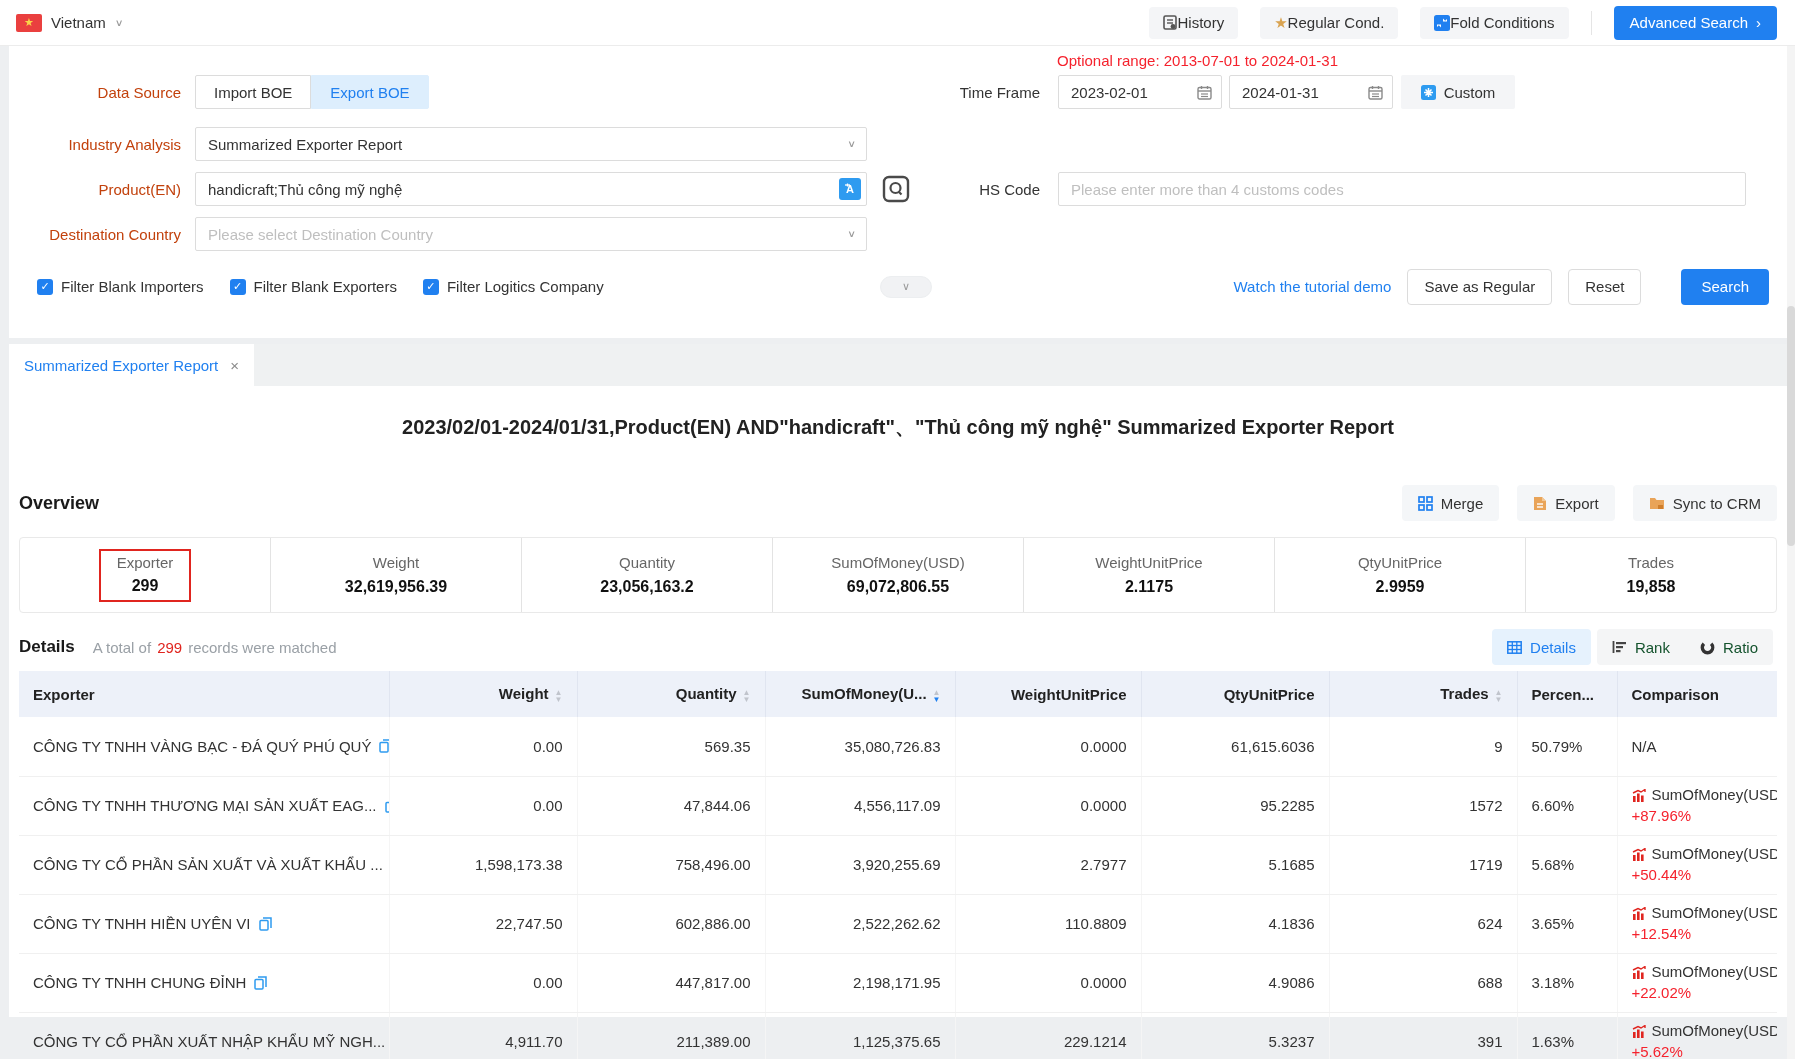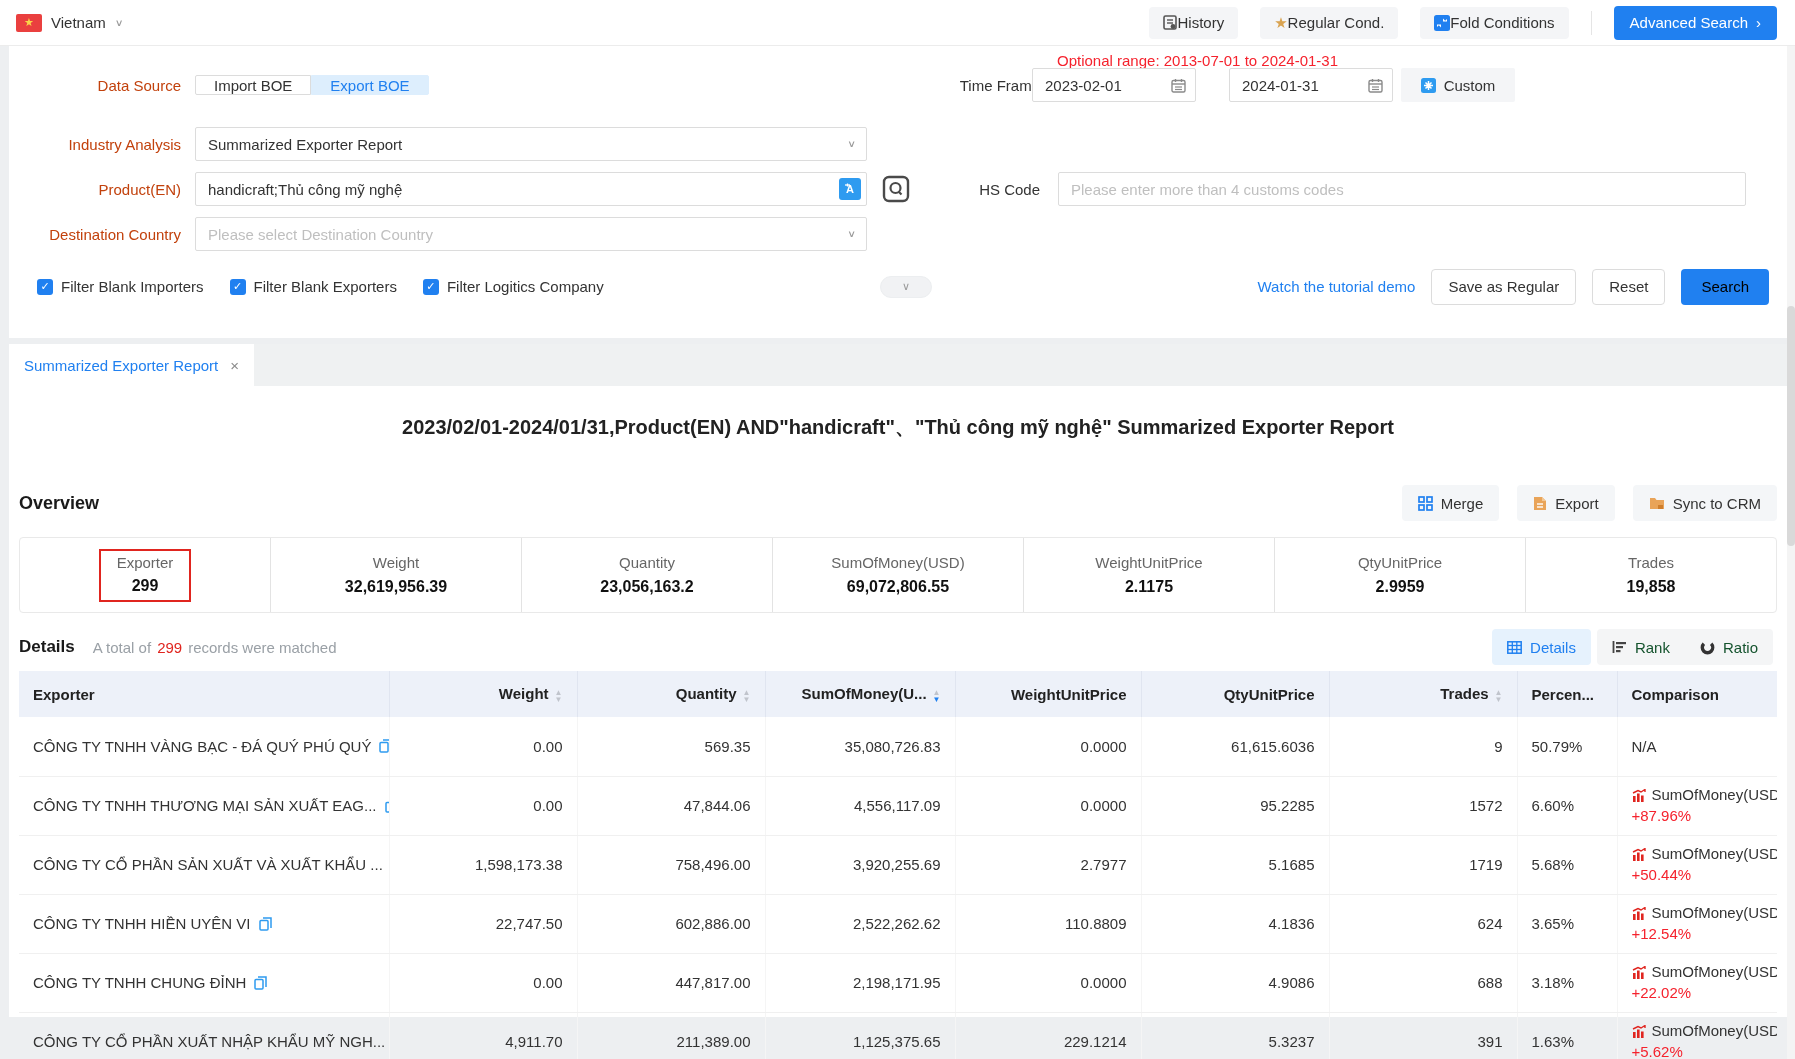--- a/index.html
+++ b/index.html
@@ -17,42 +17,42 @@
   .btn-primary { height:34px; background:#2080f0; color:#fff; border:none; border-radius:4px; padding:0 16px; display:flex; align-items:center; gap:8px; font-size:15px; cursor:pointer; font-family:inherit; }
   .gold { color:#d9a351; font-size:15px; }
 
   
   .main-wrap { margin:0 8px 0 9px; }
   .filter-panel { position:relative; background:#fff; height:292px; }
   .frow { position:absolute; left:0; right:0; display:flex; align-items:center; }
   .flabel { width:186px; padding-right:14px; text-align:right; color:#c2410c; flex:none; }
   .opt-range { position:absolute; left:1048px; top:6px; color:#f5222d; font-size:15px; }
   .seg { display:flex; }
-  .seg-btn { height:20px; padding:0 18px; border:1px solid #dcdcdc; background:#fff; color:#333; font-size:15px; cursor:pointer; font-family:inherit; border-radius:2px 0 0 2px; }
+  .seg-btn { height:34px; padding:0 18px; border:1px solid #dcdcdc; background:#fff; color:#333; font-size:15px; cursor:pointer; font-family:inherit; border-radius:2px 0 0 2px; }
   .seg-btn.active { background:#ddeefd; color:#2080f0; border:1px solid #ddeefd; border-radius:0 2px 2px 0; }
   .field { position:relative; height:34px; border:1px solid #dcdcdc; border-radius:2px; background:#fff; display:flex; align-items:center; padding:0 12px; }
   .field input { border:none; outline:none; width:100%; font-size:15px; font-family:inherit; color:#333; background:transparent; }
   .field input::placeholder { color:#bfbfbf; }
   .w-main { width:672px; }
   .field .chev-r { position:absolute; right:10px; color:#999; font-size:12px; transform:scaleY(.8); }
   .rlabel { position:absolute; left:871px; width:170px; text-align:right; padding-right:10px; color:#333; }
   .date-field { position:absolute; width:164px; }
   .custom-btn { position:absolute; left:1392px; width:114px; height:34px; background:#f4f5f7; border:none; border-radius:2px; display:flex; align-items:center; justify-content:center; gap:8px; font-size:15px; color:#333; cursor:pointer; font-family:inherit; }
   .hs-field { position:absolute; left:1049px; width:688px; }
   .trans-icon { position:absolute; right:5px; width:22px; height:22px; background:#2e9bf0; border-radius:3px; display:flex; align-items:center; justify-content:center; cursor:pointer; }
   .fuzzy-icon { position:absolute; left:872px; width:30px; height:30px; cursor:pointer; display:flex; align-items:center; justify-content:center; }
   .cb-row { padding-left:28px; gap:26px; }
   .cb { display:flex; align-items:center; gap:8px; cursor:pointer; }
   .cb .box { width:16px; height:16px; background:#2080f0; border-radius:3px; display:flex; align-items:center; justify-content:center; }
   .cb .tick { color:#fff; font-size:11px; line-height:1; }
   .collapse-pill { position:absolute; left:871px; width:52px; height:22px; background:#f1f2f4; border:1px solid #eceef0; border-radius:11px; display:flex; align-items:center; justify-content:center; color:#999; font-size:11px; cursor:pointer; }
   .actions { position:absolute; right:18px; display:flex; align-items:center; gap:16px; }
   .link { color:#2080f0; cursor:pointer; }
   .btn-plain { height:36px; background:#fff; border:1px solid #dcdcdc; border-radius:4px; padding:0 16px; font-size:15px; color:#333; cursor:pointer; font-family:inherit; }
-  .btn-search { height:36px; background:#2080f0; border:none; border-radius:4px; padding:0 20px; font-size:15px; color:#000000; cursor:pointer; font-family:inherit; }
+  .btn-search { height:36px; background:#2080f0; border:none; border-radius:4px; padding:0 20px; font-size:15px; color:#ffffff; cursor:pointer; font-family:inherit;margin-left:24px; }
 
   
   .tabstrip { margin-top:6px; height:42px; background:#eff1f2; display:flex; }
   .tab { width:245px; background:#fff; display:flex; align-items:center; justify-content:center; gap:12px; color:#2080f0; font-size:15px; cursor:pointer; }
   .tab .x { color:#8b8b8b; font-size:15px; cursor:pointer; }
 
   
   .content { background:#fff; padding:0 10px; height:631px; }
   .report-title { text-align:center; padding-top:28px; font-size:20px; font-weight:600; color:#222; }
   .sec-row { display:flex; align-items:center; justify-content:space-between; margin-top:44px; }
@@ -147,21 +147,21 @@
   <div class="filter-panel">
     <div class="opt-range">Optional range:  2013-07-01 to 2024-01-31</div>
 
     <div class="frow" style="top:29px;">
       <span class="flabel">Data Source</span>
       <div class="seg">
         <button class="seg-btn">Import BOE</button>
         <button class="seg-btn active">Export BOE</button>
       </div>
       <span class="rlabel">Time Frame</span>
-      <div class="field date-field" style="left:1023px;">
+      <div class="field date-field" style="left:1049px;">
         <input value="2023-02-01" style="">
         <span style="position:absolute;right:9px;">
             <svg width="15" height="15" viewBox="0 0 15 15">
               <rect x="1" y="2.5" width="13" height="11.5" rx="1.5" fill="none" stroke="#8a8a8a" stroke-width="1.4"></rect>
               <line x1="1" y1="6" x2="14" y2="6" stroke="#8a8a8a" stroke-width="1.4"></line>
               <line x1="4.5" y1="1" x2="4.5" y2="4" stroke="#8a8a8a" stroke-width="1.4"></line>
               <line x1="10.5" y1="1" x2="10.5" y2="4" stroke="#8a8a8a" stroke-width="1.4"></line>
               <line x1="4" y1="9" x2="11" y2="9" stroke="#8a8a8a" stroke-width="1.2"></line>
               <line x1="4" y1="11.5" x2="11" y2="11.5" stroke="#8a8a8a" stroke-width="1.2"></line>
             </svg>

